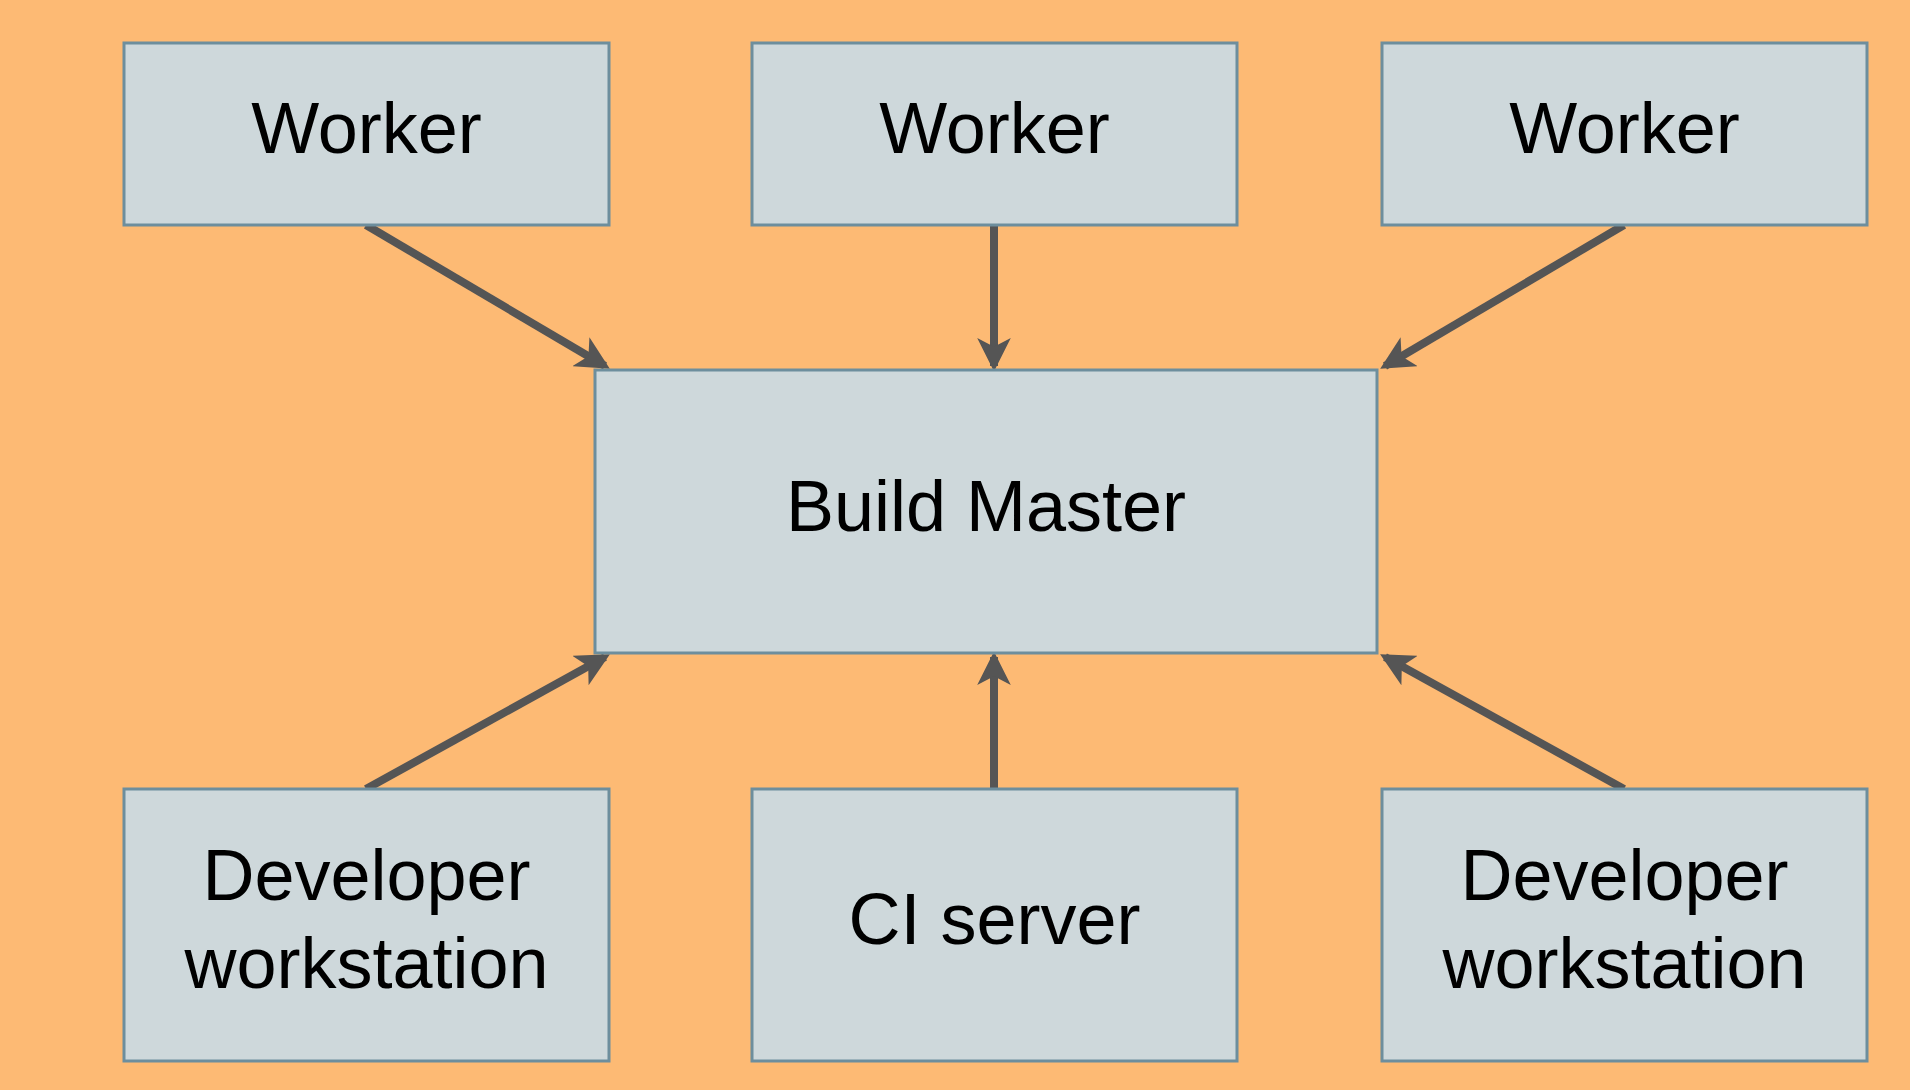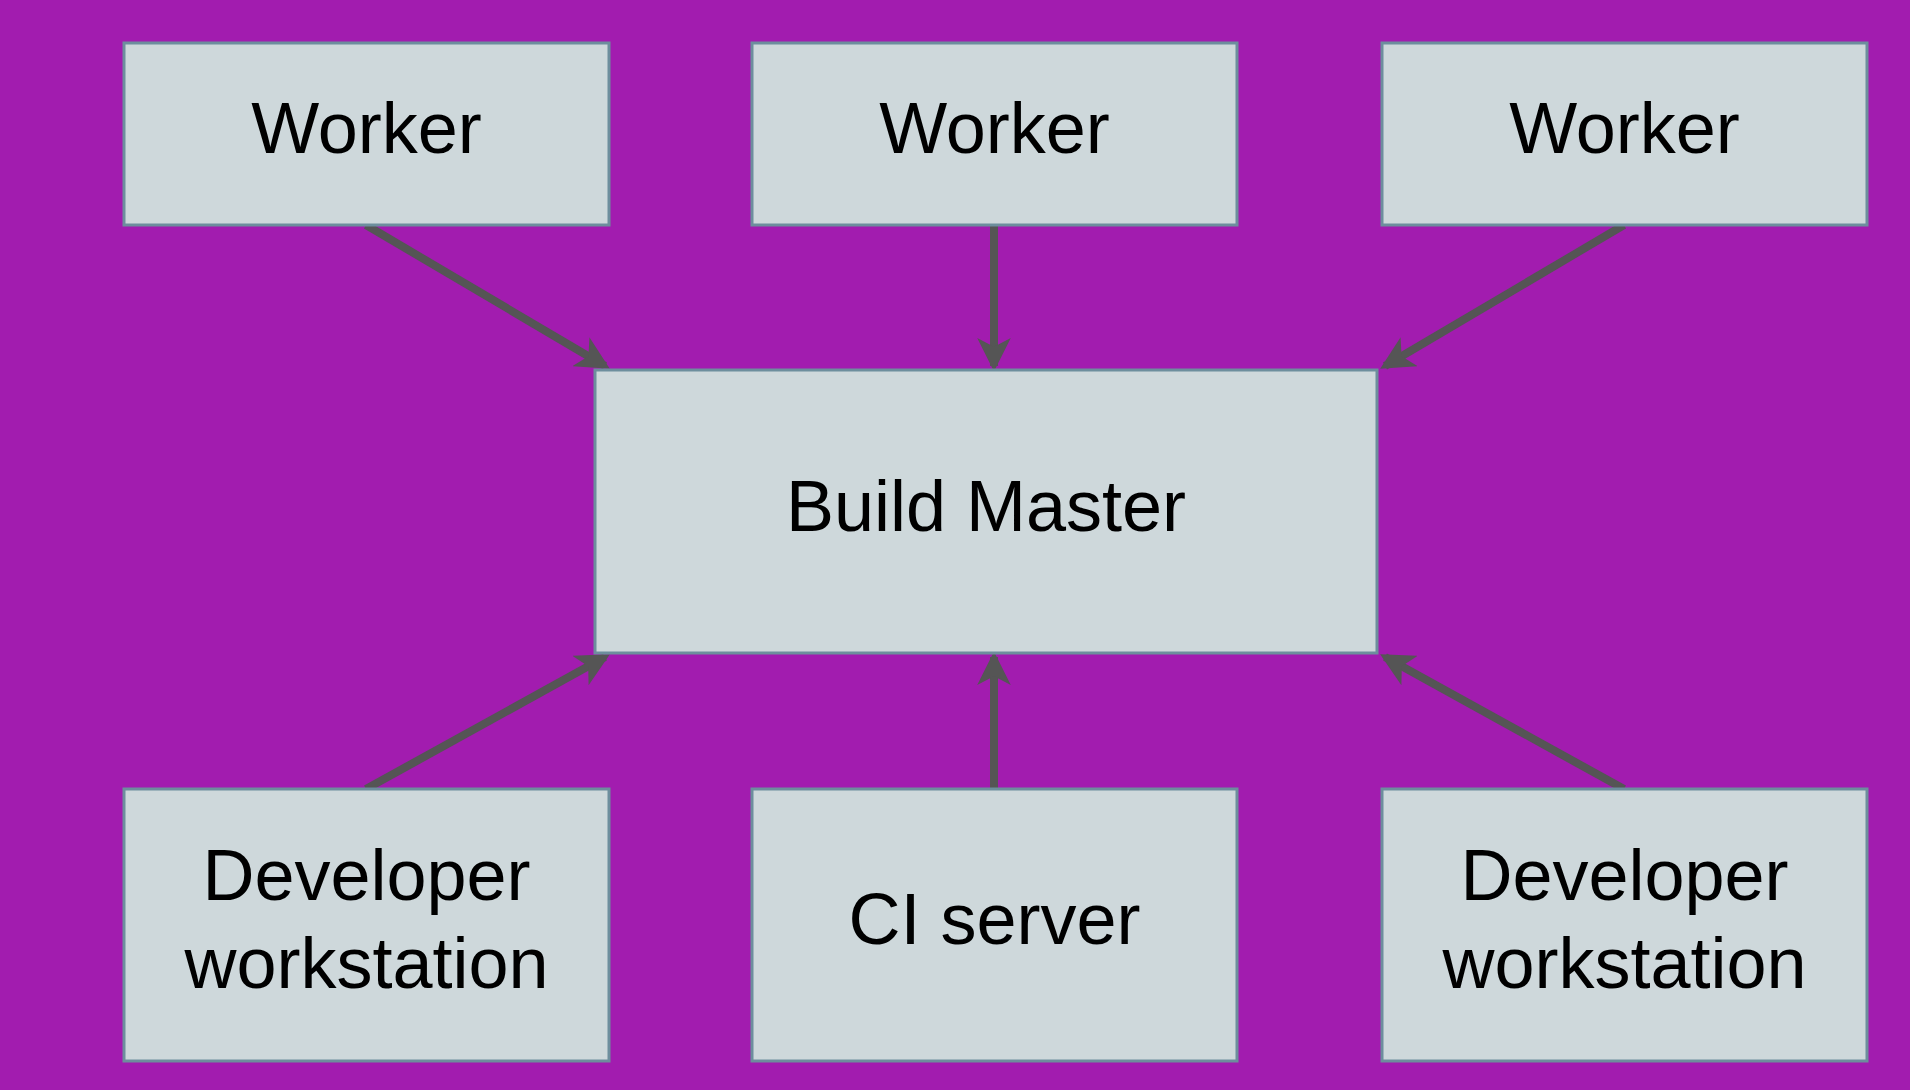--- a/index.html
+++ b/index.html
@@ -38,21 +38,21 @@
   }
   .edge-line {
     stroke-width: 8px;
     stroke-linecap: butt;
     fill: none;
   }
 </style>
 </head>
 <body>
 
-<div id="diagram-root" style="background: #a21caf;">
+<div id="diagram-root" style="background: #fdba74;">
   <svg id="diagram-svg" viewBox="0 0 1910 1090" xmlns="http://www.w3.org/2000/svg">
     <defs>
       <marker id="arrowhead" markerWidth="4.2" markerHeight="4.2" refX="3.5" refY="2.1" orient="auto" markerUnits="strokeWidth">
         <path d="M 0 0 L 4.2 2.1 L 0 4.2 L 1.1 2.1 z" fill="#555555"></path>
       </marker>
     </defs>
     <g id="edges-layer">
         <line x1="366" y1="225" x2="605" y2="366" class="edge-line" stroke="#555555" marker-end="url(#arrowhead)"></line>
         <line x1="994" y1="225" x2="994" y2="366" class="edge-line" stroke="#555555" marker-end="url(#arrowhead)"></line>
         <line x1="1624" y1="225" x2="1385" y2="366" class="edge-line" stroke="#555555" marker-end="url(#arrowhead)"></line>

